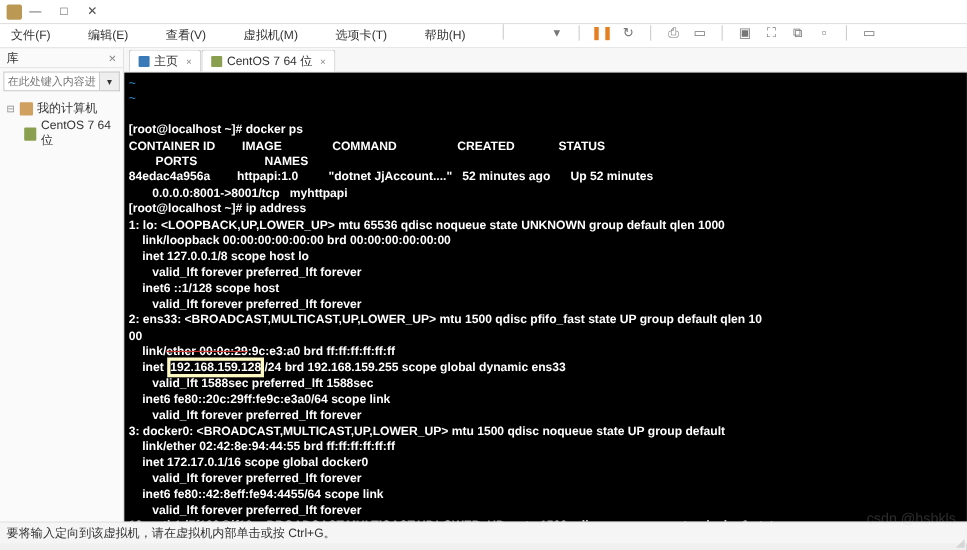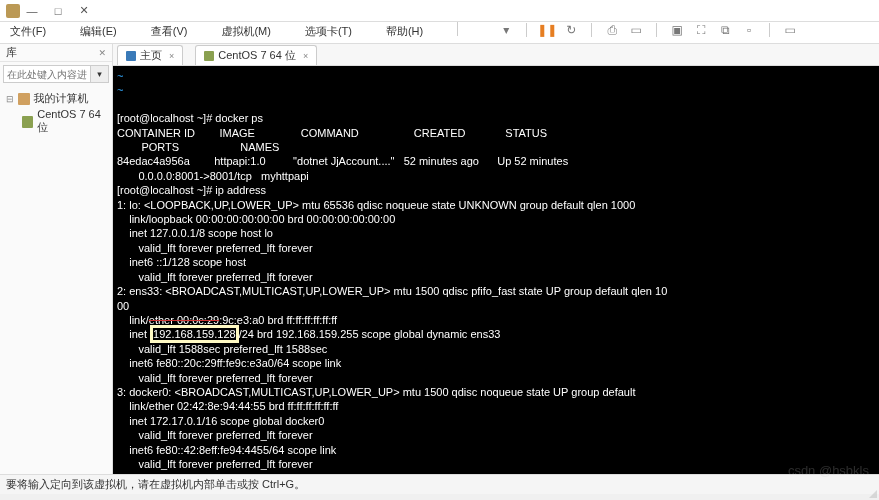--- a/index.html
+++ b/index.html
@@ -21,26 +21,26 @@
   .search{margin:3px;height:18px;display:flex}
   .search input{flex:1;font-size:10px;padding:1px 3px;border:1px solid #ccc;min-width:0}
   .search .go{width:18px;border:1px solid #ccc;border-left:none;display:flex;align-items:center;justify-content:center;background:#eee;font-size:9px}
   .tree{padding:4px 2px;font-size:11px}
   .tree-node{padding:1px 0 1px 4px;display:flex;align-items:center;gap:4px}
   .tree-node.child{padding-left:20px}
   .cx{font-size:9px;color:#888}
   .ico-pc{width:12px;height:12px;background:#d0a060;border-radius:1px;display:inline-block}
   .main{flex:1;display:flex;flex-direction:column;background:#fff}
   .tabbar{height:22px;background:#f7f7f7;border-bottom:1px solid #ddd;display:flex;align-items:flex-end;padding-left:4px}
-  .tab{height:20px;padding:2px 8px;font-size:11px;border:1px solid #ccc;border-bottom:none;background:#fff;margin-right:12px;border-top-left-radius:3px;border-top-right-radius:3px;display:flex;align-items:center;gap:4px}
+  .tab{height:20px;padding:2px 8px;font-size:11px;border:1px solid #ccc;border-bottom:none;background:#fff;margin-right:0;border-top-left-radius:3px;border-top-right-radius:3px;display:flex;align-items:center;gap:4px}
   .tab .cls{font-size:9px;color:#888;margin-left:3px}
   .tabicon{width:10px;height:10px;background:#3a7ab8;border-radius:1px;display:inline-block}
   .tabicon.g{background:#8aa050}
   .terminal{flex:1;background:#000;color:#ddd;font-family:"Courier New",monospace;font-size:11px;line-height:1.22;padding:4px 4px 0 4px;white-space:pre;overflow:hidden}
-  .terminal .b{font-weight:normal;color:#fff}
+  .terminal .b{font-weight:bold;color:#fff}
   .terminal .c{color:#3af}
   .hl{border:3px solid #fef9c3;padding:0;display:inline}
   .statusbar{height:20px;background:#f5f5f5;border-top:1px solid #ddd;font-size:11px;padding:2px 6px;display:flex;align-items:flex-start}
   .wm{position:absolute;right:10px;bottom:22px;color:rgba(200,200,200,.22);font-size:13px;pointer-events:none}
   .tri{position:absolute;right:2px;bottom:2px;width:0;height:0;border-left:8px solid transparent;border-bottom:8px solid #bbb;opacity:.5}
 </style>
 </head>
 <body>
 
 <div class="titlebar">

